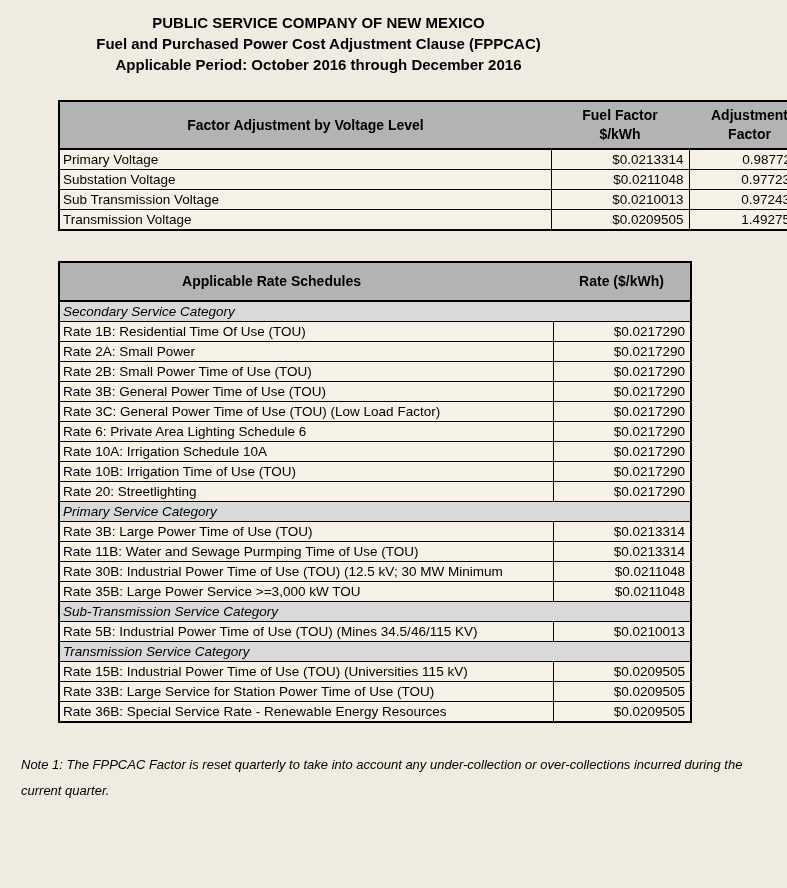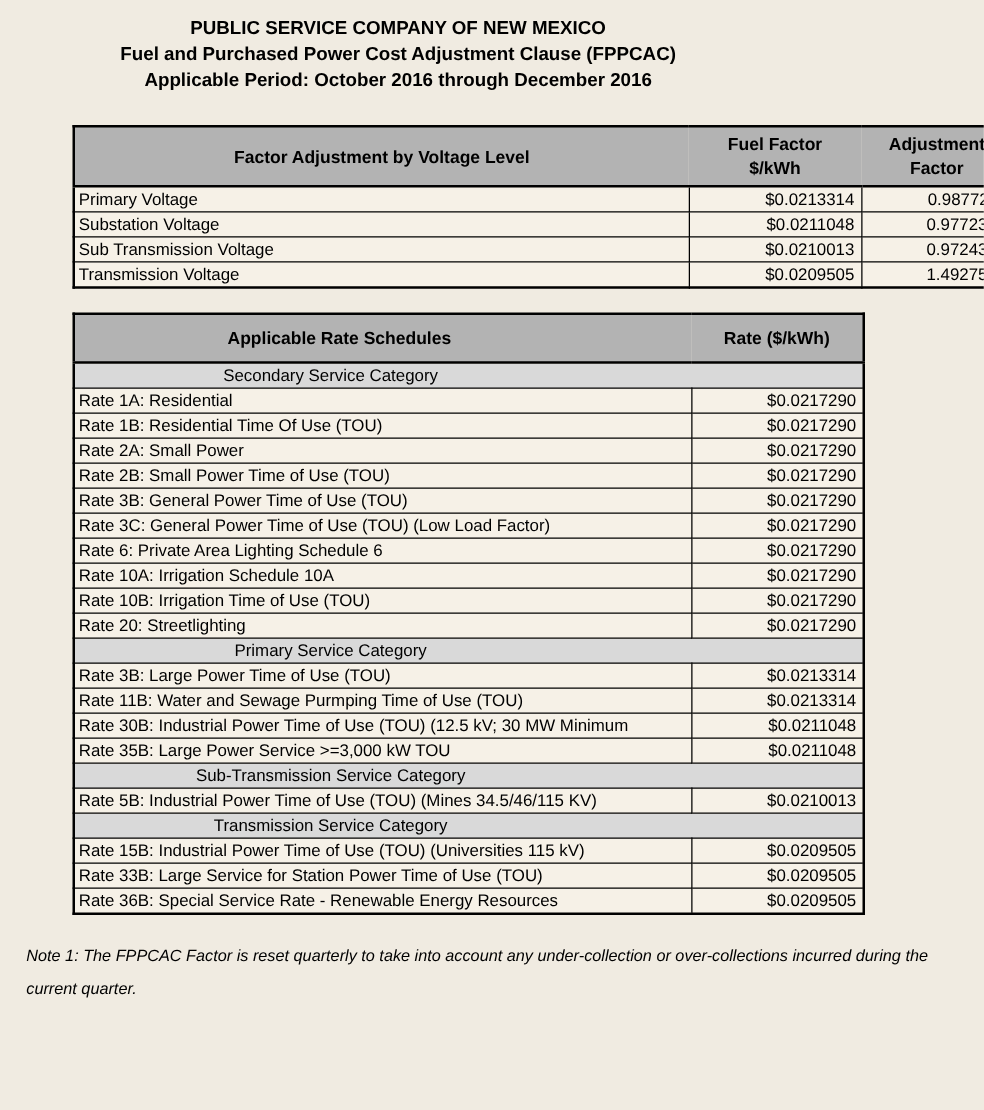--- a/index.html
+++ b/index.html
@@ -18,21 +18,21 @@
   }
   table {
     border-collapse: collapse;
     table-layout: fixed;
     position: absolute;
     background: #f6f1e7;
     border: 2px solid #000;
     margin-left: 40px;
   }
   #voltage-table { left: 18px; top: 100px; width: 752px; }
-  #rate-table    { left: 18px; top: 250px; width: 632px; padding-left: 16px; }
+  #rate-table    { left: 18px; top: 261px; width: 632px; padding-left: 16px; }
   th {
     background: #b3b3b3;
     font-weight: bold; font-size: 14px; line-height: 19px;
     text-align: center; vertical-align: middle;
     border: none; border-bottom: 2px solid #000;
     padding: 0;
   }
   #voltage-table th { height: 46px; }
   #rate-table th { height: 37px; }
   th.shift-left { padding-right: 70px; }
@@ -40,21 +40,22 @@
     border: 1px solid #000;
     height: 19px;
     font-size: 13.5px; line-height: 17px;
     padding: 0 3px;
     white-space: nowrap; overflow: hidden;
     vertical-align: middle;
   }
   td.num { text-align: right; padding-right: 5px; }
   tr.cat td {
     background: #d9d9d9;
-    text-align: center;
+    font-style: italic;
+    text-align: left;
     padding-right: 224px;
   }
   .notes {
     position: absolute; left: 21px; top: 752px; width: 752px;
     font-style: italic; font-size: 13px; line-height: 26px;
   }
   .note2 { margin-top: 4px; }
 </style>
 </head>
 <body>
@@ -117,24 +118,20 @@
     <tr>
       <th class="shift-left">Applicable Rate Schedules</th>
       <th>Rate ($/kWh)</th>
     </tr>
   </thead>
   <tbody>
     <tr class="cat">
         <td colspan="2">Secondary Service Category</td>
       </tr>
     <tr>
-      <td>Rate 1A: Residential</td>
-      <td class="num">$0.0217290</td>
-    </tr>
-    <tr>
       <td>Rate 1B: Residential Time Of Use (TOU)</td>
       <td class="num">$0.0217290</td>
     </tr>
     <tr>
       <td>Rate 2A: Small Power</td>
       <td class="num">$0.0217290</td>
     </tr>
     <tr>
       <td>Rate 2B: Small Power Time of Use (TOU)</td>
       <td class="num">$0.0217290</td>

